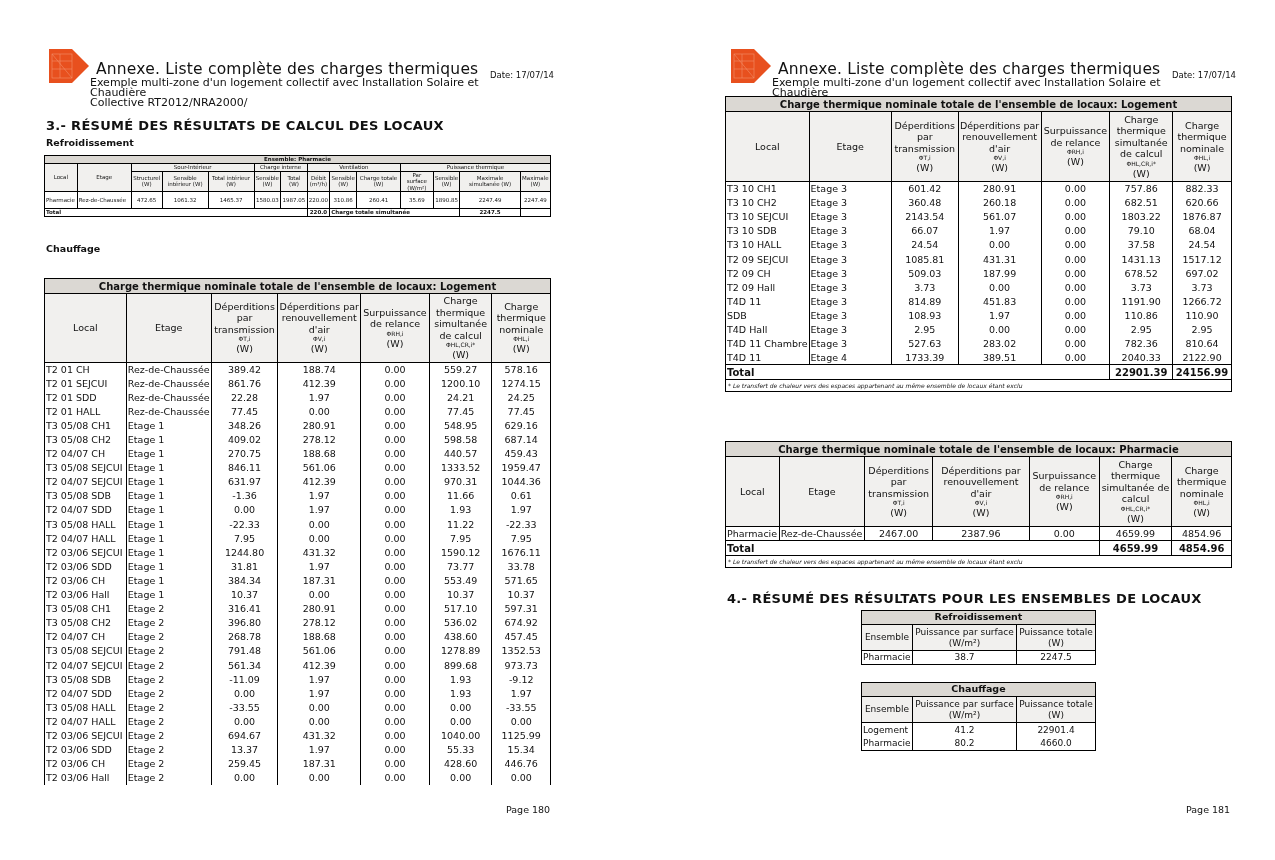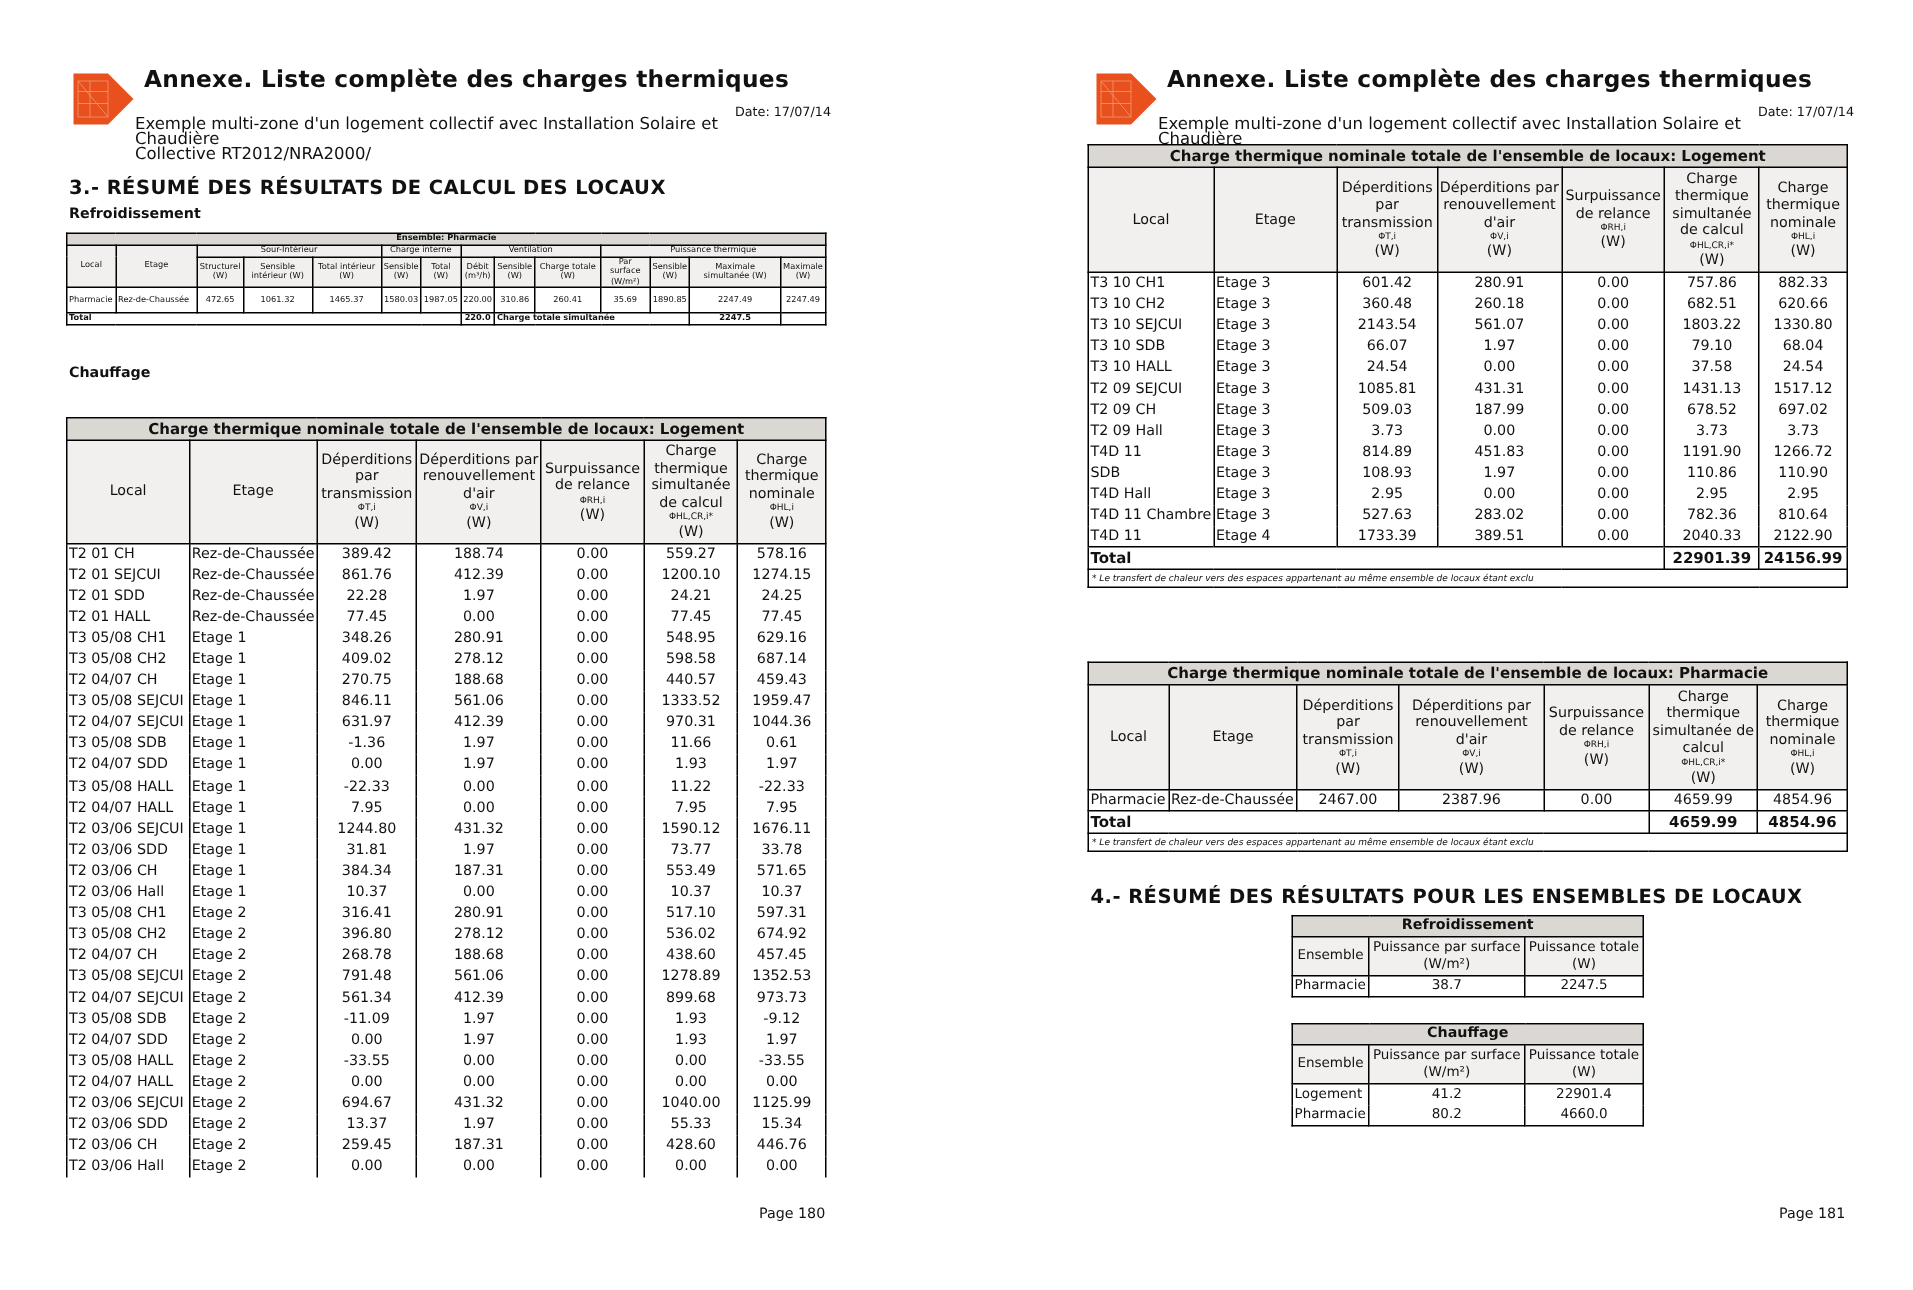--- a/index.html
+++ b/index.html
@@ -4,21 +4,21 @@
 <style>
   * { box-sizing: border-box; margin: 0; padding: 0; }
   html, body { width: 1275px; height: 860px; background: #ffffff; overflow: hidden; }
   body { font-family: "DejaVu Sans", sans-serif; color: #111; position: relative; }
   .page { position: absolute; top: 0; width: 600px; height: 860px; }
   .page.left { left: 40px; }
   .page.right { left: 722px; }
 
   .hdr { position: absolute; top: 44px; left: 6px; width: 510px; height: 46px; }
   .logo { position: absolute; left: 0; top: 3px; width: 44px; height: 38px; }
-  .title { position: absolute; left: 50px; top: 0; font-size: 15.5px; font-weight: bold; letter-spacing: 0.2px; white-space: nowrap; }
+  .title { position: absolute; left: 50px; top: 16px; font-size: 15.5px; font-weight: normal; letter-spacing: 0.2px; white-space: nowrap; }
   .subtitle { position: absolute; left: 44px; top: 22px; font-size: 11px; line-height: 10px; width: 400px; margin-top: 12px; }
   .date { position: absolute; right: 2px; top: 26px; font-size: 8.5px; }
 
   .sec-title { position: absolute; font-size: 13px; font-weight: bold; letter-spacing: 0.3px; white-space: nowrap; }
   .sub-title { position: absolute; font-size: 9.5px; font-weight: bold; }
 
   table { border-collapse: collapse; position: absolute; }
   th, td { border: 1px solid #000; }
   .t-cap { background: #dbd8d3; font-weight: bold; text-align: center; }
   .t-head th { background: #f1f0ee; font-weight: normal; text-align: center; }
@@ -476,21 +476,21 @@
           <td class="num">682.51</td>
           <td class="num">620.66</td>
         </tr>
         <tr>
           <td>T3 10 SEJCUI</td>
           <td>Etage 3</td>
           <td class="num">2143.54</td>
           <td class="num">561.07</td>
           <td class="num">0.00</td>
           <td class="num">1803.22</td>
-          <td class="num">1330.80</td>
+          <td class="num">1876.87</td>
         </tr>
         <tr>
           <td>T3 10 SDB</td>
           <td>Etage 3</td>
           <td class="num">66.07</td>
           <td class="num">1.97</td>
           <td class="num">0.00</td>
           <td class="num">79.10</td>
           <td class="num">68.04</td>
         </tr>

